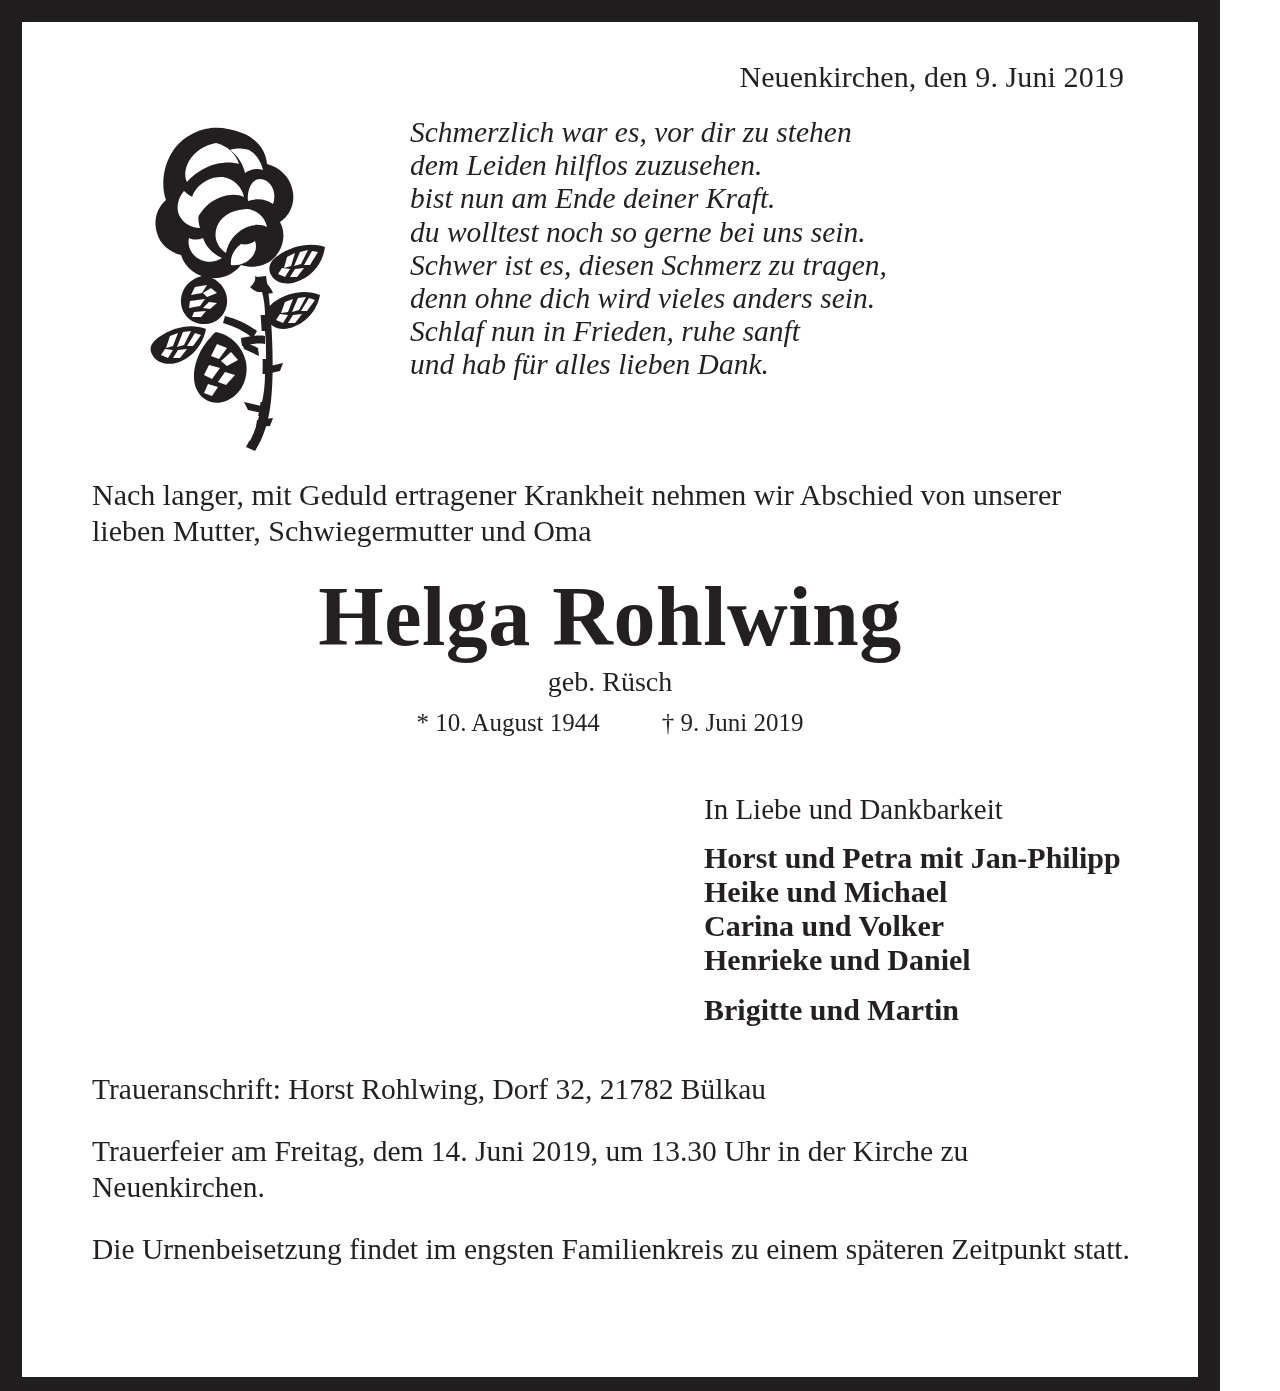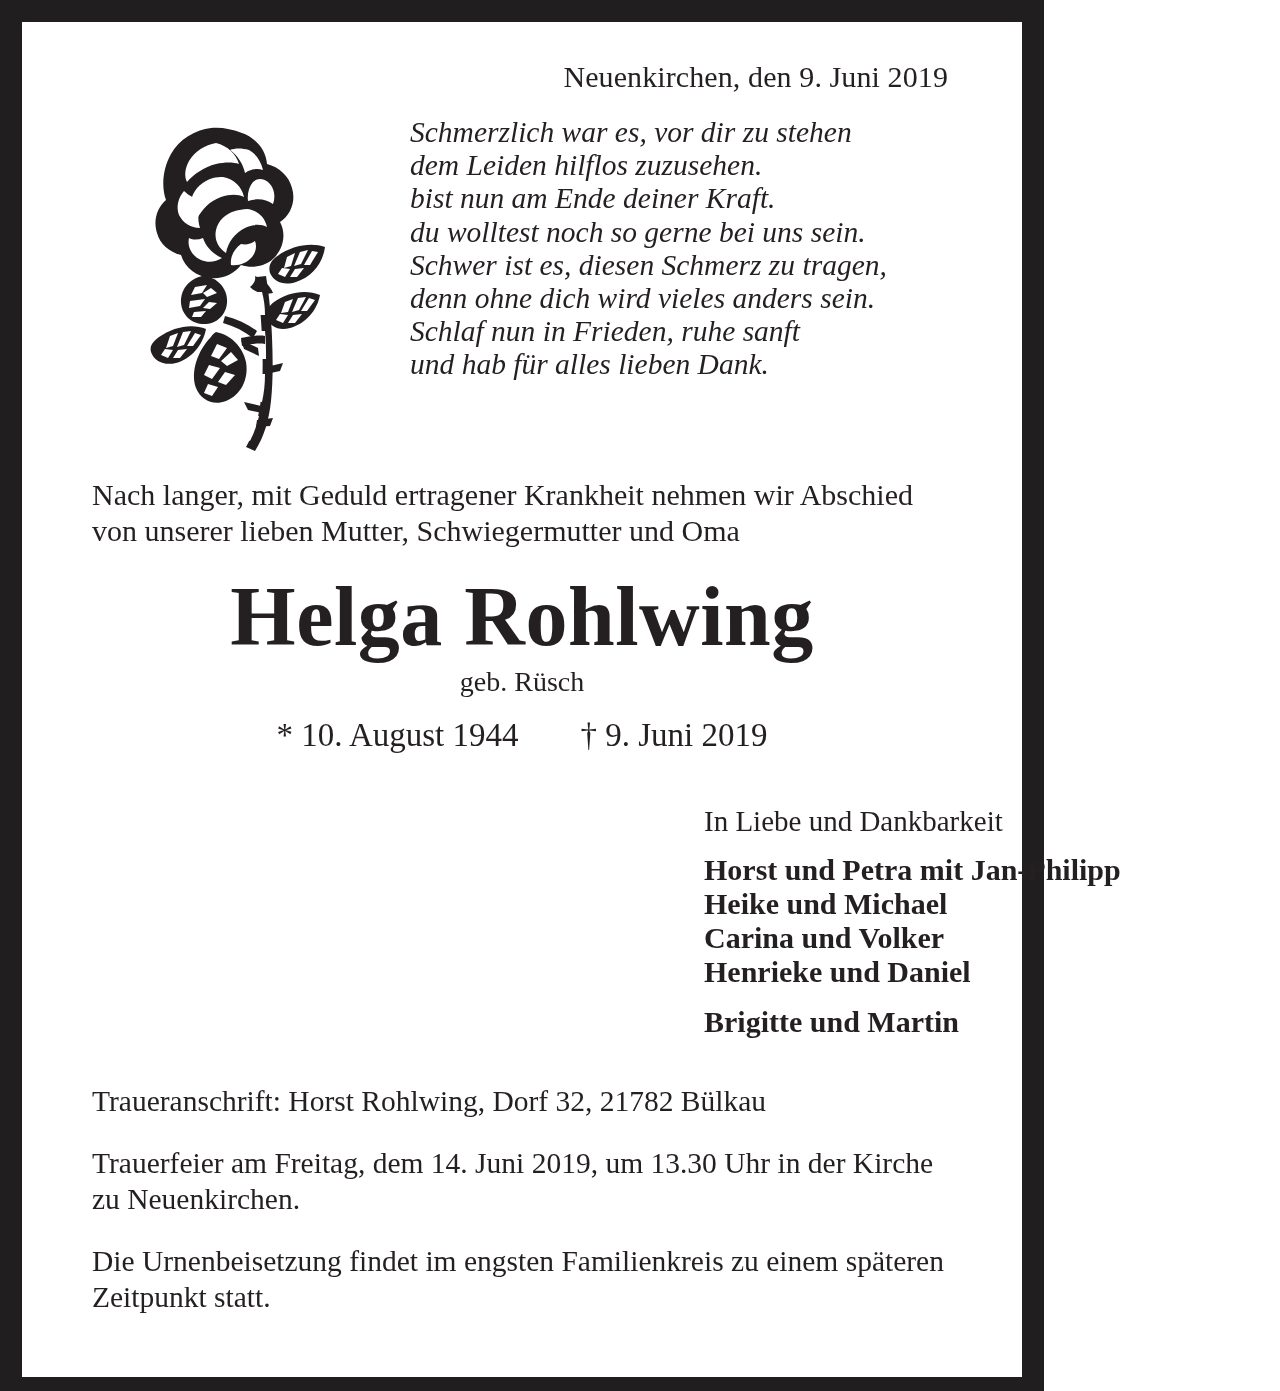--- a/index.html
+++ b/index.html
@@ -11,21 +11,21 @@
     width: 1280px;
     height: 1391px;
     font-family: "Liberation Serif", "DejaVu Serif", serif;
     color: #241f20;
     overflow: hidden;
   }
 
   
   .frame {
     box-sizing: border-box;
-    width: 1044px;
+    width: 1220px;
     height: 1391px;
     background: #211e1f;
     padding: 22px 22px 14px 22px;
   }
   .sheet {
     box-sizing: border-box;
     width: 100%;
     height: 100%;
     background: #ffffff;
     position: relative;
@@ -88,23 +88,23 @@
     line-height: 92px;
     white-space: nowrap;
   }
   .maiden {
     font-size: 28px;
     line-height: 34px;
     margin-top: 2px;
     text-align: center;
   }
   .dates {
-    font-size: 33px;
-    line-height: 36px;
-    margin-top: 18px;
+    font-size: 25px;
+    line-height: 36px;
+    margin-top: 6px;
     white-space: nowrap;
   }
   .dates .gap { display: inline-block; width: 62px; }
 
   
   .family {
     margin-top: 50px;
     padding-left: 614px;
   }
   .family .lead {

